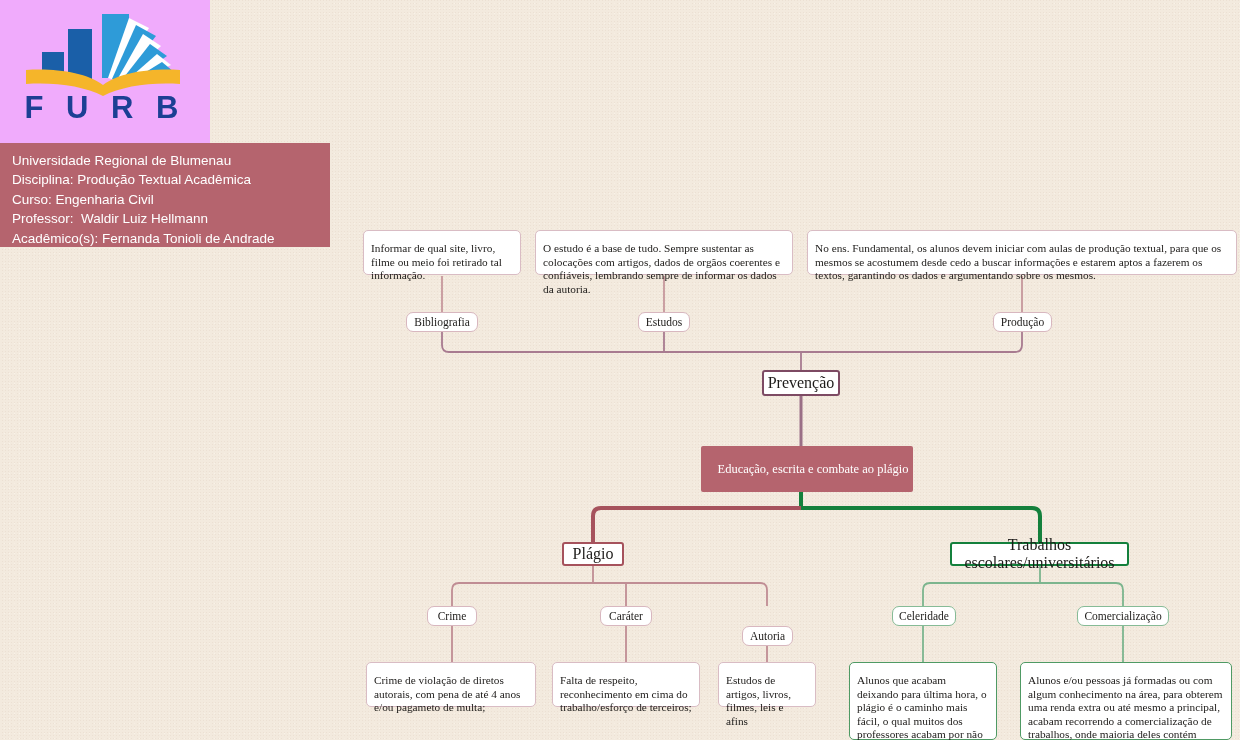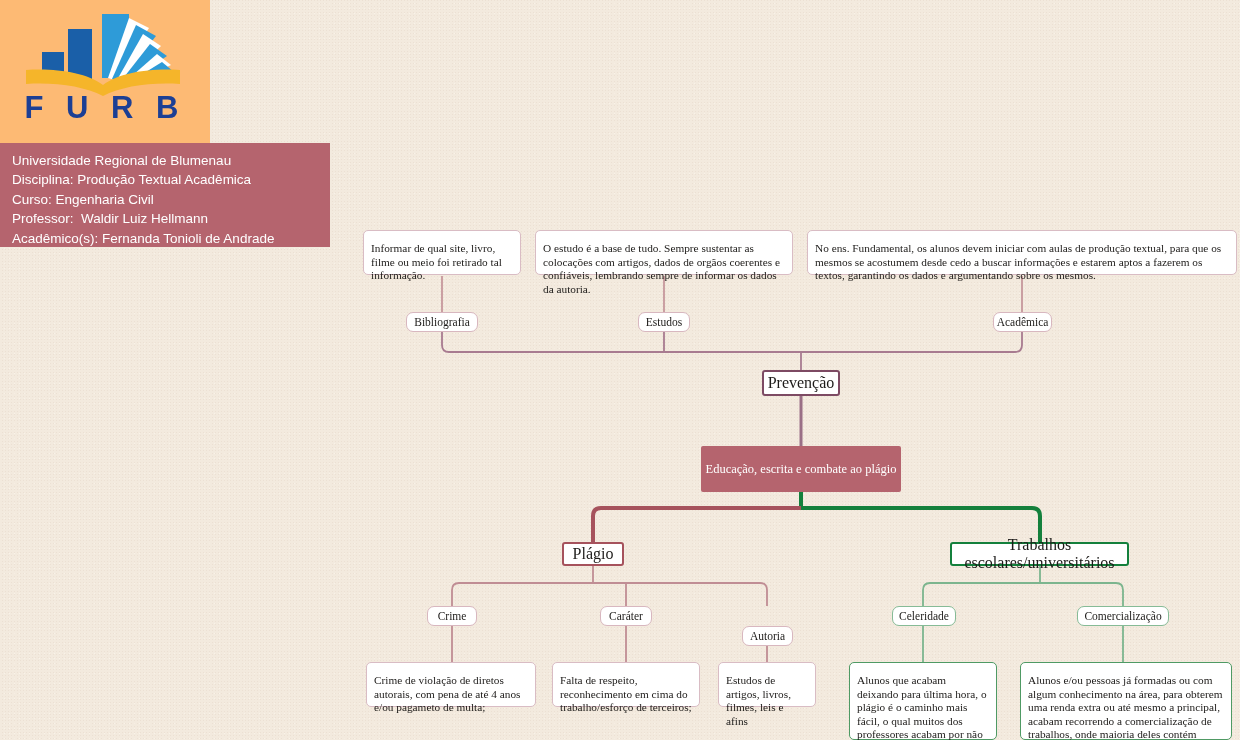--- a/index.html
+++ b/index.html
@@ -28,21 +28,21 @@
       radial-gradient(rgba(190,165,145,0.14) 0.5px, transparent 0.6px);
     background-size: 4px 4px, 5px 5px, 3px 3px;
     background-position: 0 0, 2px 1px, 1px 2px;
   }
 
   
   #logo-card {
     position: absolute;
     left: 0; top: 0;
     width: 210px; height: 143px;
-    background: #fdba74;
+    background: #f0abfc;
   }
   #logo-svg { display: block; margin: 6px auto 0; }
 
   #info-card {
     position: absolute;
     left: 0; top: 143px;
     width: 330px; height: 104px;
     background: #b5646e;
     color: #ffffff;
     font-family: "Liberation Sans", sans-serif;
@@ -112,20 +112,21 @@
   #center-node {
     position: absolute;
     background: #b5646e;
     color: #ffffff;
     font-size: 12.5px;
     border-radius: 2px;
     display: flex;
     align-items: center;
     justify-content: center;
     text-align: center;
+    padding-left: 12px;
   }
 </style>
 </head>
 <body>
 
 <div id="canvas"></div>
 
 <svg id="links" viewBox="0 0 1240 740" width="1240" height="740">
 
   <g stroke="#c08d94" stroke-width="1.6" fill="none">
@@ -197,21 +198,21 @@
 <div class="node textbox" style="left:363px; top:230px; width:158px; height:45px;">Informar de qual site, livro, filme ou meio foi retirado tal informação.</div>
 
 <div class="node textbox" style="left:535px; top:230px; width:258px; height:45px;">O estudo é a base de tudo. Sempre sustentar as colocações com artigos, dados de orgãos coerentes e confiáveis, lembrando sempre de informar os dados da autoria.</div>
 
 <div class="node textbox" style="left:807px; top:230px; width:430px; height:45px;">No ens. Fundamental, os alunos devem iniciar com aulas de produção textual, para que os mesmos se acostumem desde cedo a buscar informações e estarem aptos a fazerem os textos, garantindo os dados e argumentando sobre os mesmos.</div>
 
 <div class="node pill" style="left:406px; top:312px; width:72px;border-radius:7px;">Bibliografia</div>
 
 <div class="node pill" style="left:638px; top:312px; width:52px;">Estudos</div>
 
-<div class="node pill" style="left:993px; top:312px; width:59px;">Acadêmica</div>
+<div class="node pill" style="left:993px; top:312px; width:59px;">Produção</div>
 
 <div class="node strong" style="left:762px; top:370px; width:78px; height:26px;">Prevenção</div>
 
 <div id="center-node" style="left:701px; top:446px; width:200px; height:46px;">Educação, escrita e combate ao plágio</div>
 
 <div class="node strong red" style="left:562px; top:542px; width:62px; height:24px;">Plágio</div>
 
 <div class="node strong green" style="left:950px; top:542px; width:179px; height:24px;">Trabalhos escolares/universitários</div>
 
 <div class="node pill" style="left:427px; top:606px; width:50px;">Crime</div>

